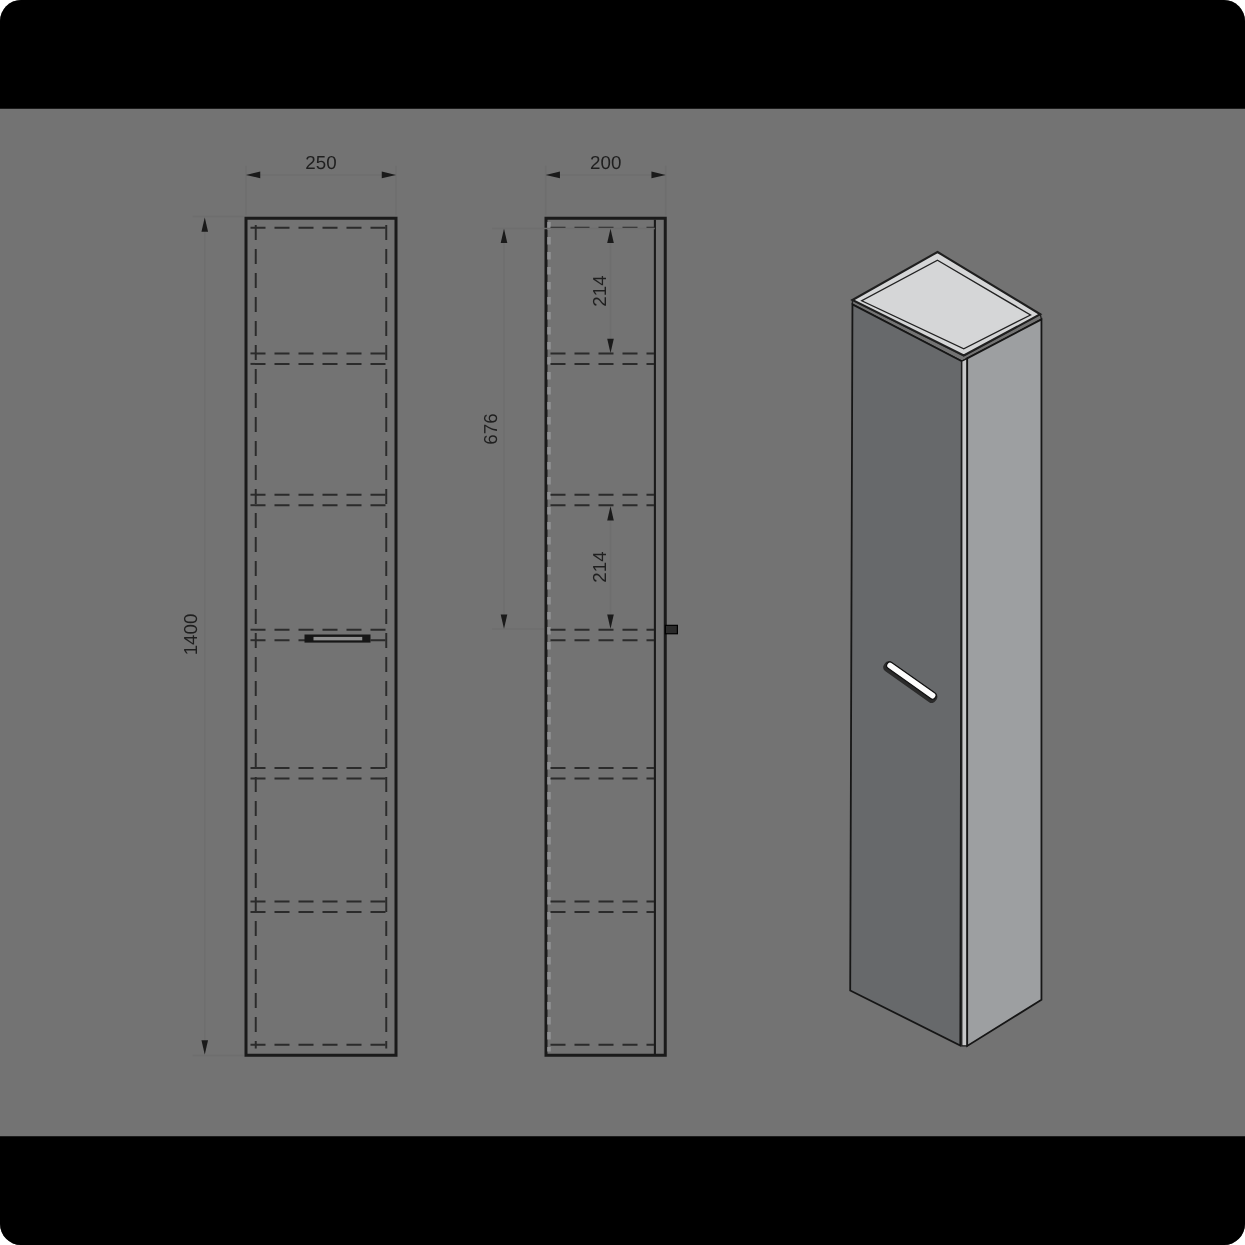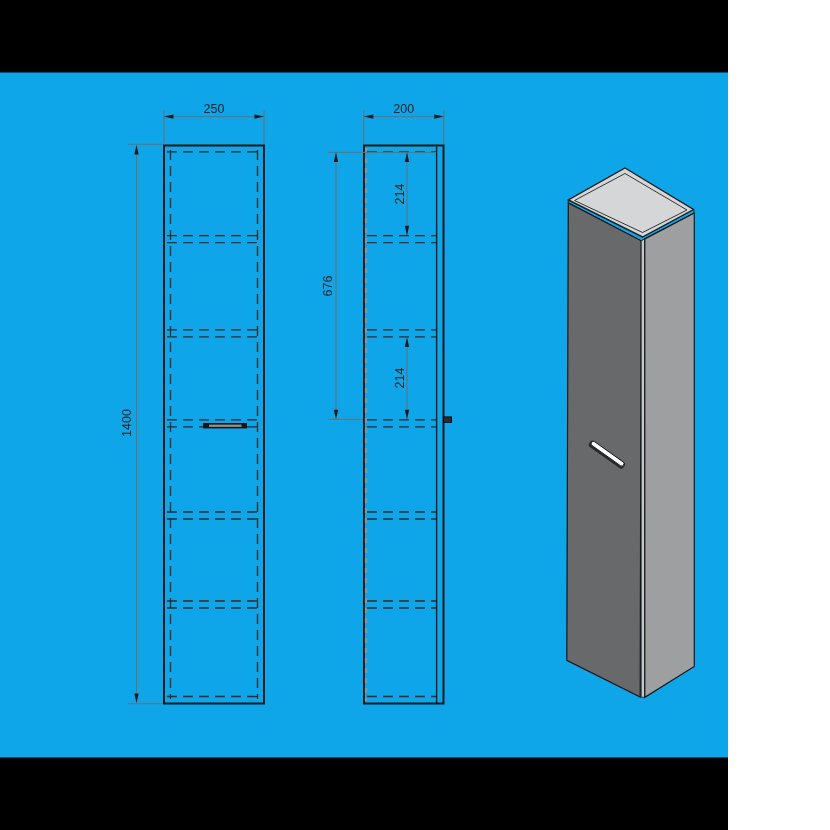--- a/index.html
+++ b/index.html
@@ -1,16 +1,16 @@
 <!DOCTYPE html>
 <html><head>
 <meta charset="utf-8">
 <style>
   html,body{margin:0;padding:0;background:#ffffff;}
-  #stage{position:relative;width:728px;height:830px;background:#0ea5e9;overflow:hidden;}
+  #stage{position:relative;width:830px;height:830px;background:#737373;overflow:hidden;border-radius:14px;}
   svg{display:block;}
   .thick{stroke:#1a1a1a;stroke-width:2;fill:none;}
   .thin{stroke:#1a1a1a;stroke-width:1.4;fill:none;}
   .dash{stroke:#2b2b2b;stroke-width:1.3;fill:none;stroke-dasharray:10 6;}
   .backdash{stroke:#8f9092;stroke-width:2.4;fill:none;stroke-dasharray:5 5;}
   .dim{stroke:#6e6e6e;stroke-width:1;fill:none;}
   .arrow{fill:#1a1a1a;stroke:none;}
   .dimtext{font-family:"Liberation Sans",sans-serif;font-size:12.5px;fill:#1f1f1f;}
   .edge{stroke:#161616;stroke-width:1.2;}
   .edge-thin{stroke:#222222;stroke-width:0.9;fill:none;}

